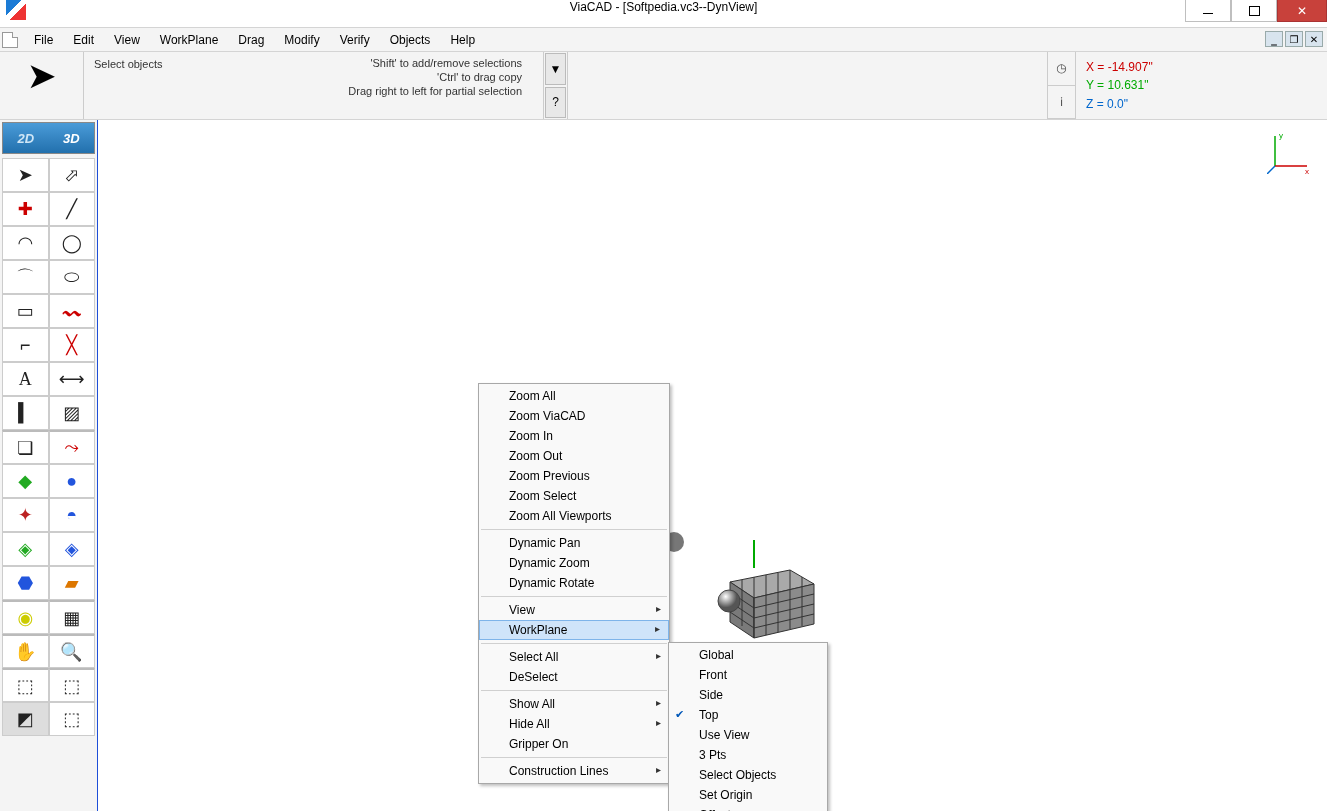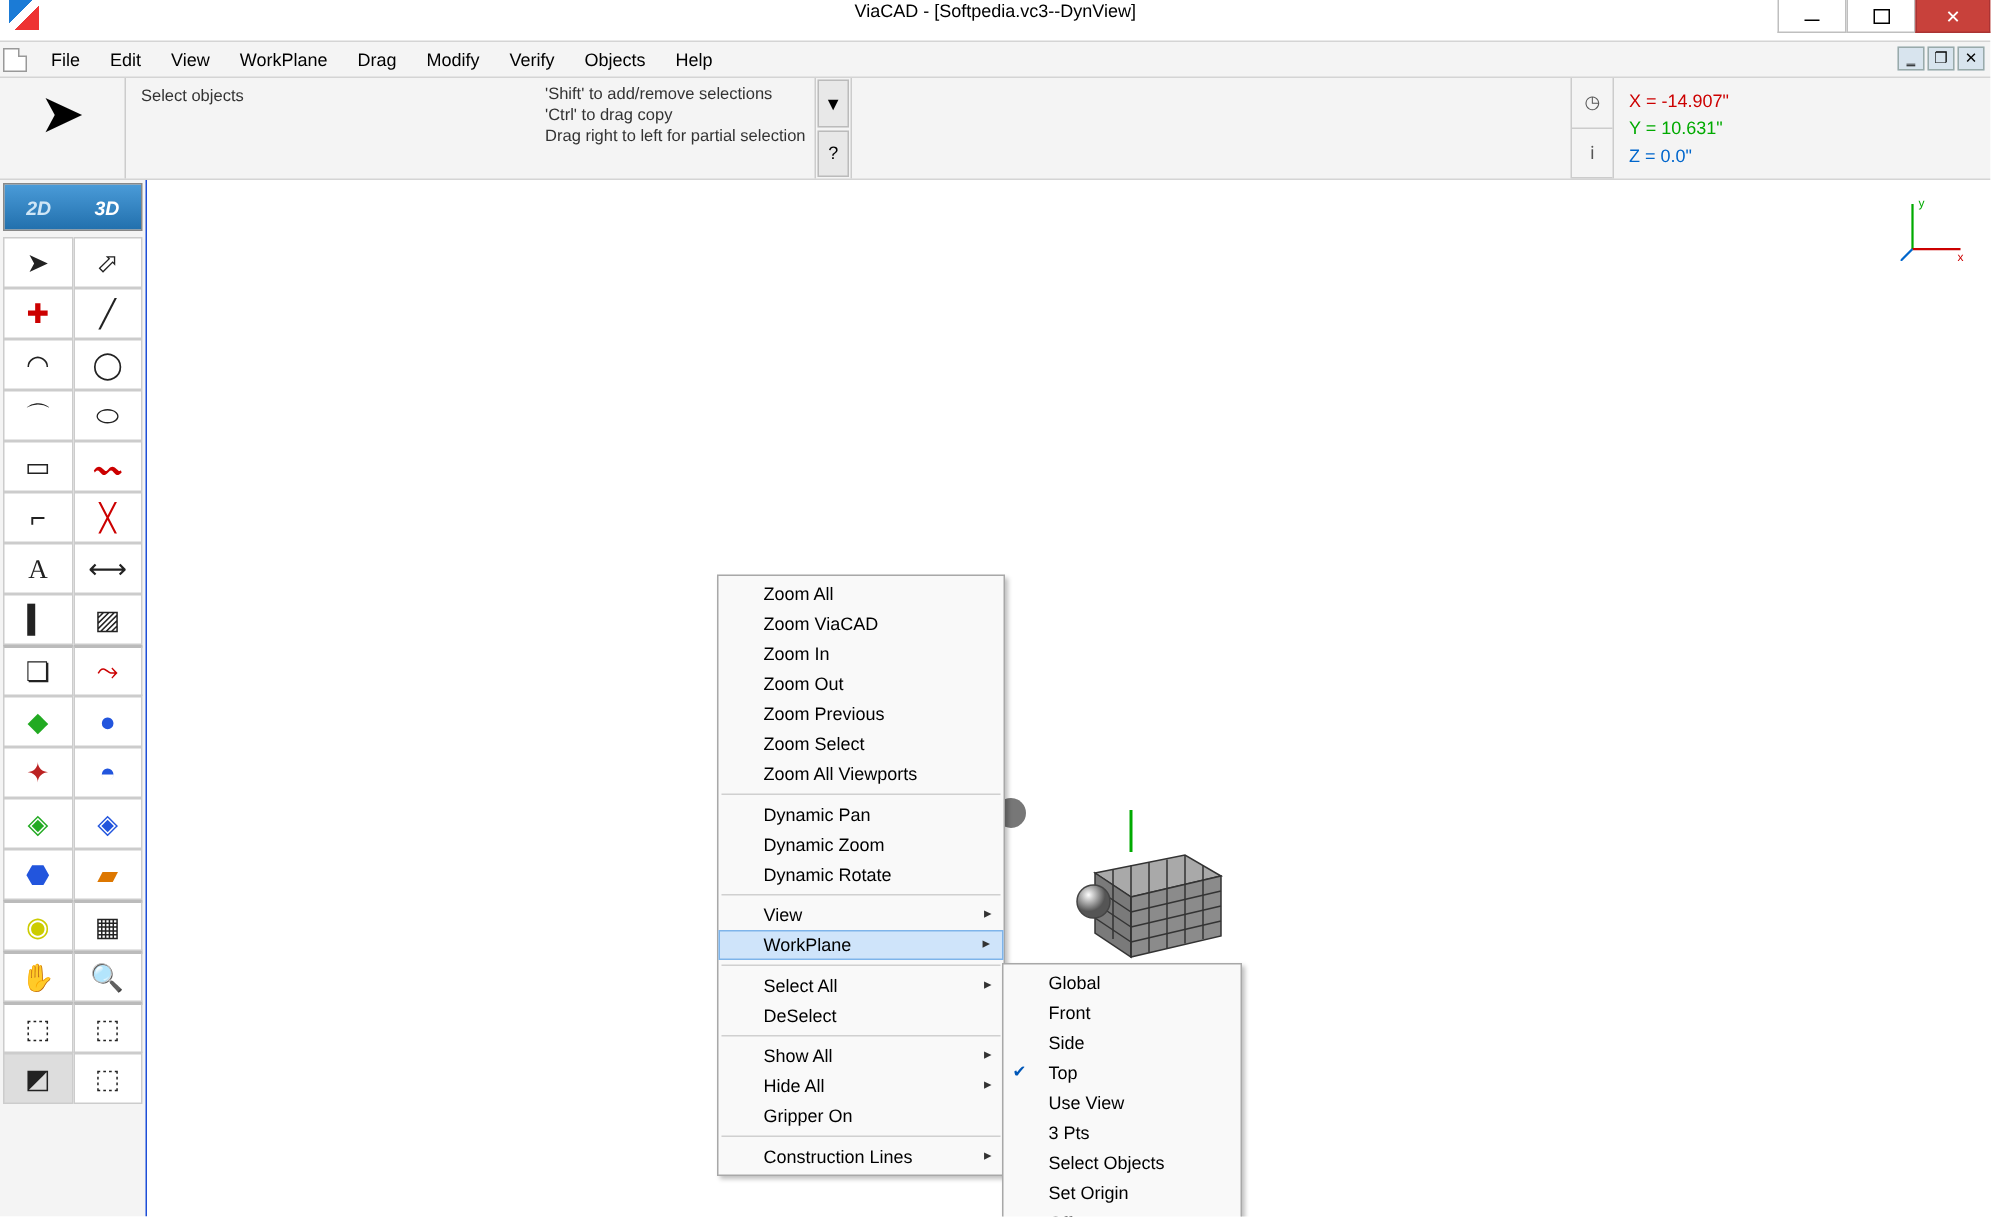--- a/index.html
+++ b/index.html
@@ -21,21 +21,21 @@
 .menu-item { padding: 0 10px; font-size: 12px; color: #000; cursor: pointer; line-height: 24px; }
 .mdi-controls { position: absolute; right: 4px; top: 3px; display: flex; gap: 2px; }
 .mdi-btn { width: 18px; height: 16px; border: 1px solid #9aa; background: #d8e4ee; font-size: 10px; display:flex; align-items:center; justify-content:center; cursor:pointer;}
 
 .infobar { height: 68px; background: #f4f4f4; border-bottom: 1px solid #d4d4d4; display: flex; }
 .infobar .cursor-cell { width: 84px; border-right: 1px solid #ccc; display:flex; align-items:flex-start; justify-content:center; padding-top:6px; }
 .cursor-big { font-size: 36px; line-height: 1; }
 .infobar .info-cell { flex: 1 1 auto; border-right: 1px solid #ccc; padding: 6px 10px; display:flex; flex-direction:column; justify-content:space-between; position:relative; max-width:460px;}
 .info-title { font-size: 18px; font-weight: bold; }
 .info-desc { font-size: 11px; color: #333; margin-bottom:4px;}
-.hints { position:absolute; right:6px; top:4px; font-size:11px; color:#333; line-height:14px;}
+.hints { position:absolute; right:21px; top:4px; text-align:right; font-size:11px; color:#333; line-height:14px;}
 .side-btn-col { width:24px; display:flex; flex-direction:column; border-right:1px solid #ccc;}
 .side-btn { flex:1; border:1px solid #bbb; background:#e8e8e8; margin:1px; display:flex; align-items:center; justify-content:center; font-size:12px; cursor:pointer;}
 .coords-cell { margin-left:auto; width:280px; display:flex; border-left:1px solid #ccc;}
 .coords-btns { width:28px; display:flex; flex-direction:column; border-right:1px solid #ccc;}
 .coords-btns .ic { flex:1; display:flex; align-items:center; justify-content:center; border-bottom:1px solid #ccc; font-size:12px; color:#555;}
 .coords-vals { flex:1; padding:6px 10px; font-size:12px; display:flex; flex-direction:column; justify-content:space-around;}
 .coord-x { color:#c00; } .coord-y { color:#0a0; } .coord-z { color:#06c; }
 
 .main { display:flex; height: calc(811px - 28px - 24px - 68px); }
 .left-panel { width: 98px; background:#f4f4f4; border-right:1px solid #1d4ed8; padding:2px; }

